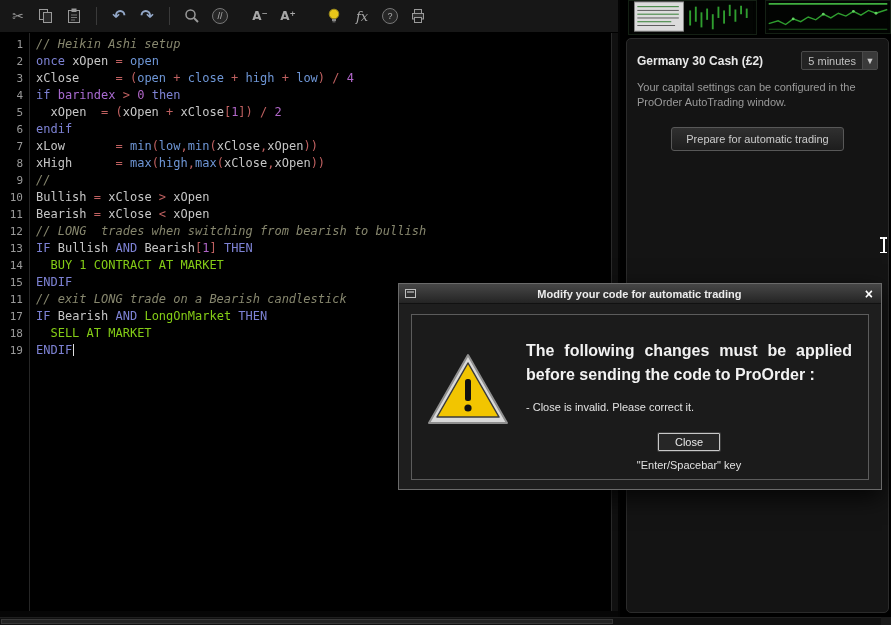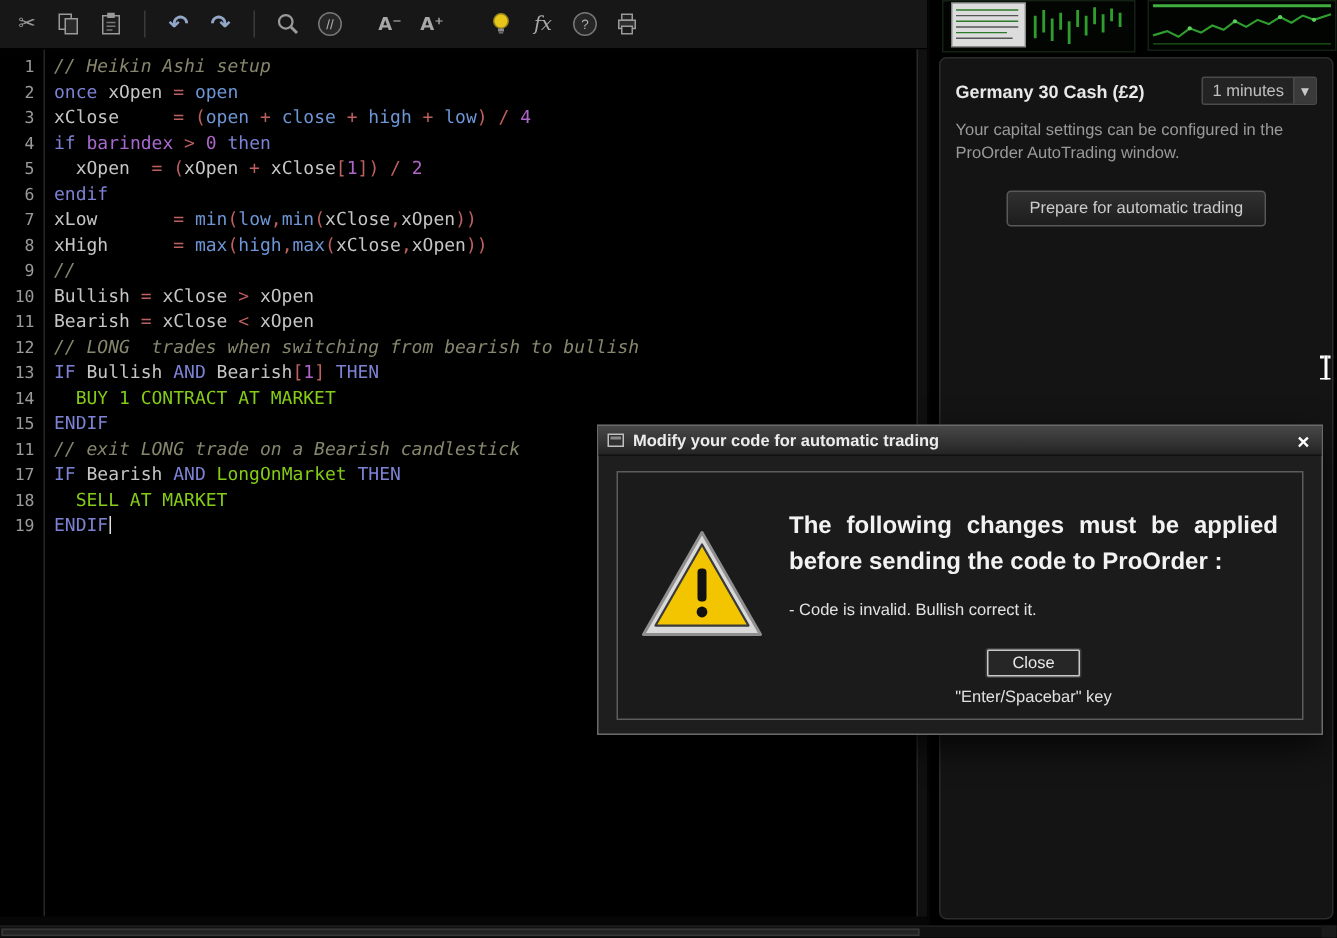--- a/index.html
+++ b/index.html
@@ -60,21 +60,21 @@
               border:1px solid #585858; border-radius:3px; color:#cccccc; font-size:11px;
               padding:5px 14px; font-family:"Liberation Sans",sans-serif; }
 
   
   .modal { position:absolute; left:398px; top:283px; width:484px; height:207px;
            background:#1e1e1e; border:1px solid #6a6a6a; box-shadow:0 8px 22px rgba(0,0,0,.75); }
   .modal-title { height:20px; background:linear-gradient(#474747,#242424); display:flex;
                  align-items:center; padding:0 6px; gap:6px; border-bottom:1px solid #111; }
   .dlg-ic { width:11px; height:9px; border:1px solid #c0c0c0; background:#303030; position:relative; }
   .dlg-ic::after { content:""; position:absolute; left:1px; top:1px; right:1px; height:2px; background:#8a8a8a; }
-  .modal-title .txt { flex:1; color:#ececec; font-size:11px; font-weight:bold; }
+  .modal-title .txt { flex:1; color:#ececec; font-size:11px; font-weight:bold;text-align:center; }
   .modal-x { background:none; border:none; color:#ffffff; font-size:14px; font-weight:bold;
              line-height:1; padding:0 2px; cursor:default; }
   .modal-panel { position:absolute; left:12px; right:12px; top:30px; bottom:9px;
                  border:1px solid #5c5c5c; background:#1b1b1b; display:flex; }
   .warn-col { width:112px; flex:0 0 auto; display:flex; justify-content:center; padding-top:38px; }
   .msg-col { flex:1; padding:24px 16px 8px 2px; display:flex; flex-direction:column; }
   .msg-bold { color:#f2f2f2; font-size:16px; font-weight:bold; line-height:1.5; text-align:justify; }
   .msg-detail { color:#e2e2e2; font-size:11px; margin-top:14px; }
   .close-btn { align-self:center; margin-top:20px; background:#262626; color:#e8e8e8; font-size:11px;
                border:1px solid #c8c8c8; box-shadow:0 0 0 1px #3c3c3c; border-radius:1px;
@@ -247,21 +247,21 @@
         <circle cx="90" cy="11" r="1.5" fill="#5fd05f"></circle>
           <circle cx="114" cy="13" r="1.5" fill="#5fd05f"></circle>
         <line x1="0" y1="30" x2="126" y2="30" stroke="#1d5c1d"></line>
       </svg>
     </div>
 
     <div class="rp-panel">
       <div class="instr-row">
         <span class="instr">Germany 30 Cash (£2)</span>
         <div class="combo">
-          <span class="val">1 minutes</span>
+          <span class="val">5 minutes</span>
           <span class="arrow">▼</span>
         </div>
       </div>
       <div class="info">Your capital settings can be configured in the ProOrder AutoTrading window.</div>
       <button class="prep-btn">Prepare for automatic trading</button>
     </div>
   </div>
 
   <div class="modal">
     <div class="modal-title">
@@ -273,21 +273,21 @@
       <div class="warn-col">
         <svg width="82" height="72" viewBox="0 0 82 72">
           <polygon points="41,2 80,70 2,70" fill="#d9d9d9" stroke="#8f8f8f" stroke-width="2" stroke-linejoin="round"></polygon>
           <polygon points="41,10 72,64 10,64" fill="#f2c500" stroke="#3a3a3a" stroke-width="1.5" stroke-linejoin="round"></polygon>
           <rect x="38" y="26" width="6" height="22" rx="2.5" fill="#111"></rect>
           <circle cx="41" cy="55" r="3.6" fill="#111"></circle>
         </svg>
       </div>
       <div class="msg-col">
         <div class="msg-bold">The following changes must be applied before sending the code to ProOrder :</div>
-        <div class="msg-detail">- Code is invalid. Bullish correct it.</div>
+        <div class="msg-detail">- Close is invalid. Please correct it.</div>
         <button class="close-btn">Close</button>
         <div class="key-hint">"Enter/Spacebar" key</div>
       </div>
     </div>
   </div>
 
   <div class="bottom-scroll">
     <div class="thumb-h"></div>
   </div>
   <div class="corner"></div>

